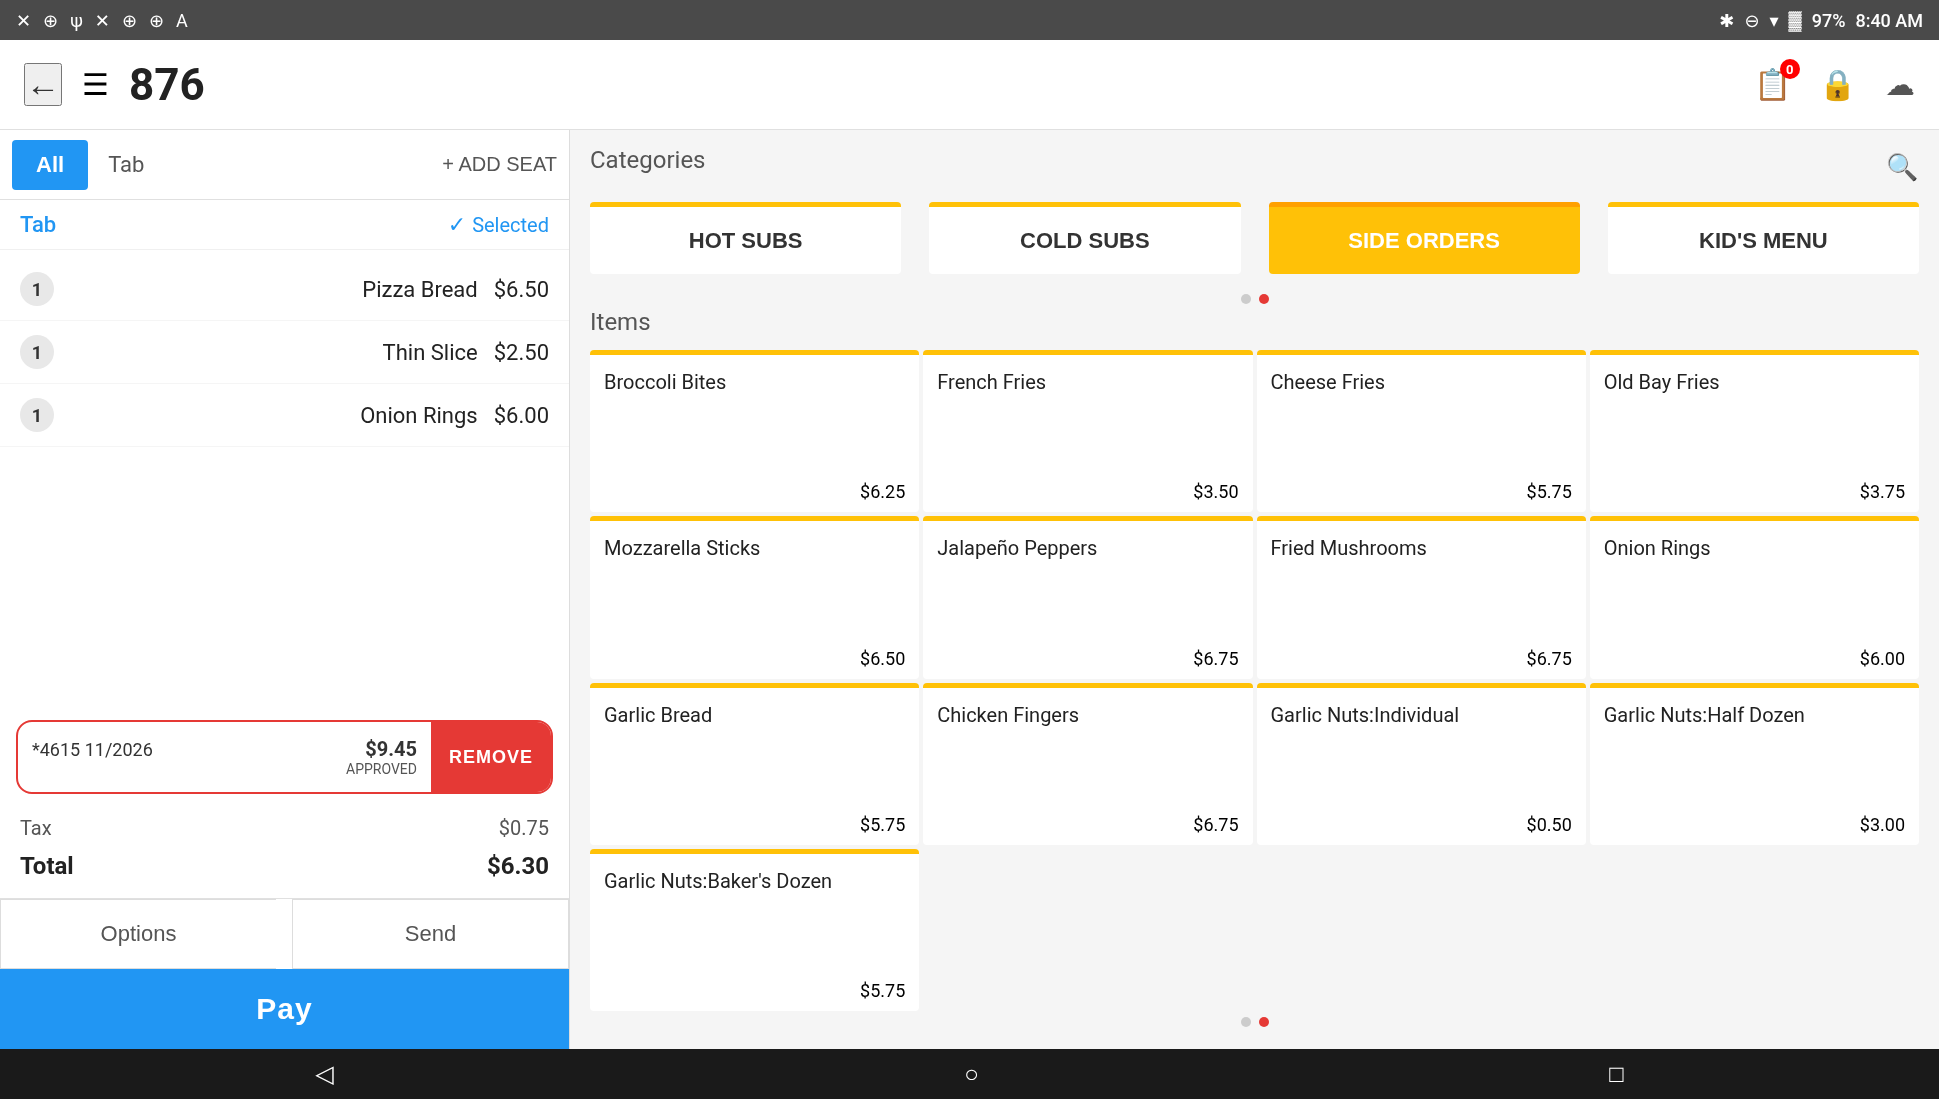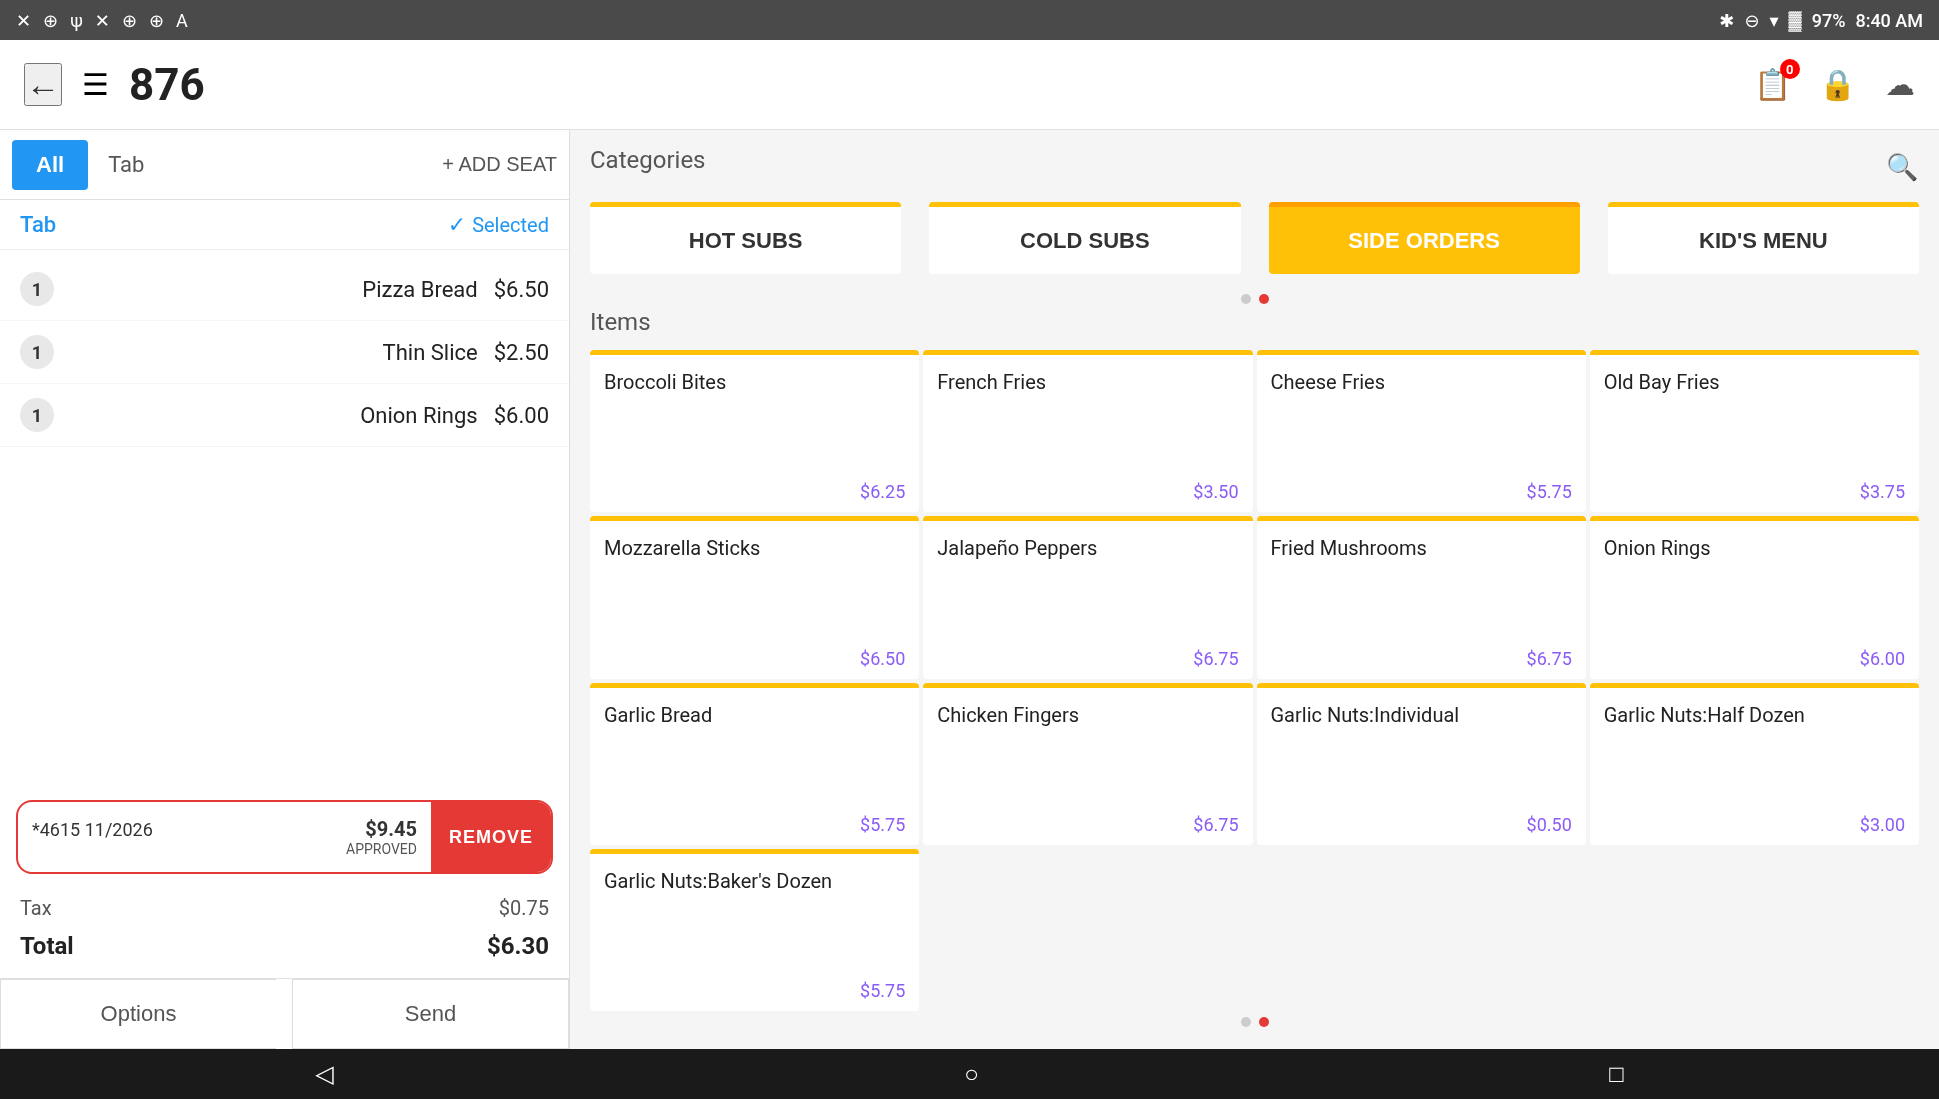--- a/index.html
+++ b/index.html
@@ -245,21 +245,21 @@
       border-radius: 4px;
       border-top: 5px solid #FFC107;
       padding: 14px 14px 10px;
       cursor: pointer;
       display: flex;
       flex-direction: column;
       justify-content: space-between;
       min-height: 100px;
     }
     .item-card-name { font-size: 20px; color: #222; line-height: 1.3; flex: 1; }
-    .item-card-price { font-size: 18px; color: #8b5cf6; text-align: right; margin-top: 10px; }
+    .item-card-price { font-size: 18px; color: #000000; text-align: right; margin-top: 10px; }
 
     
     .bottom-nav {
       background: #1a1a1a;
       height: 50px;
       display: flex;
       align-items: center;
       justify-content: space-around;
     }
     .nav-btn { background: none; border: none; color: white; font-size: 24px; cursor: pointer; padding: 8px 40px; }
@@ -368,20 +368,21 @@
         <span>Total</span>
         <span>$6.30</span>
       </div>
     </div>
 
     <div class="action-btns">
       <button class="options-btn">Options</button>
       <button class="send-btn">Send</button>
     </div>
 
+    <button class="pay-btn">Pay</button>
 
   </div>
 
   <div class="right-panel">
 
     <div class="categories-header">
       <span class="categories-title">Categories</span>
       <span class="search-icon-right">🔍</span>
     </div>
 

